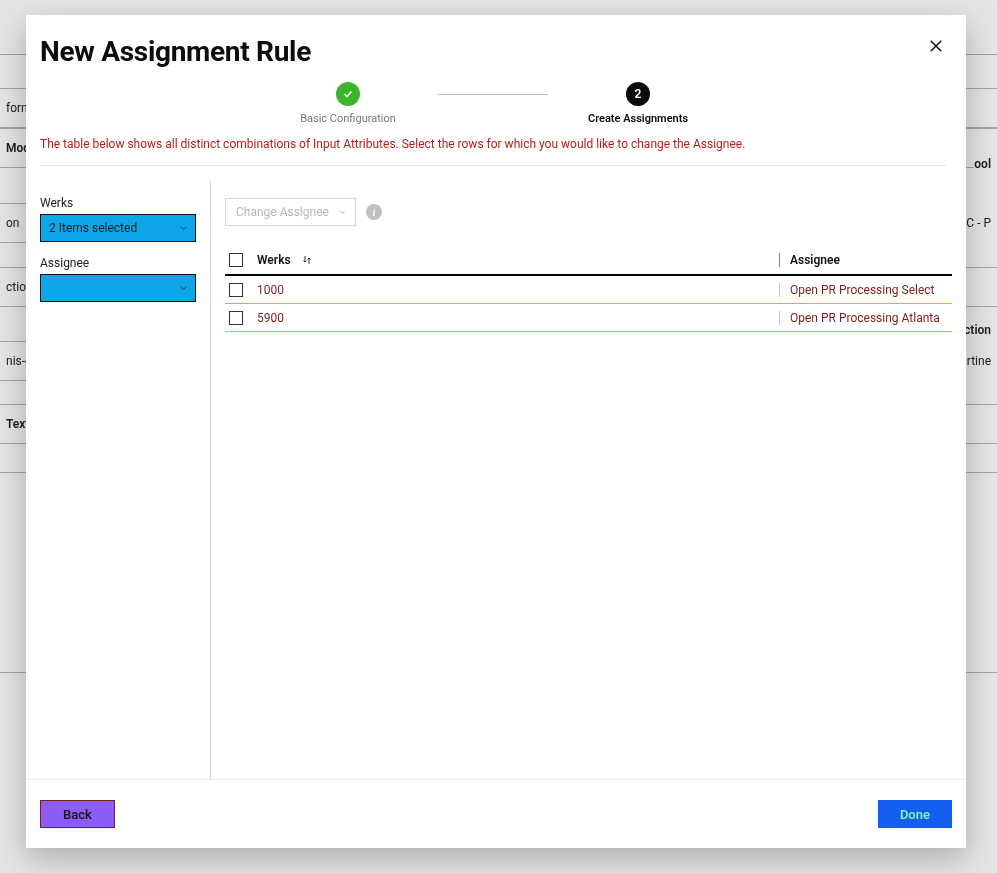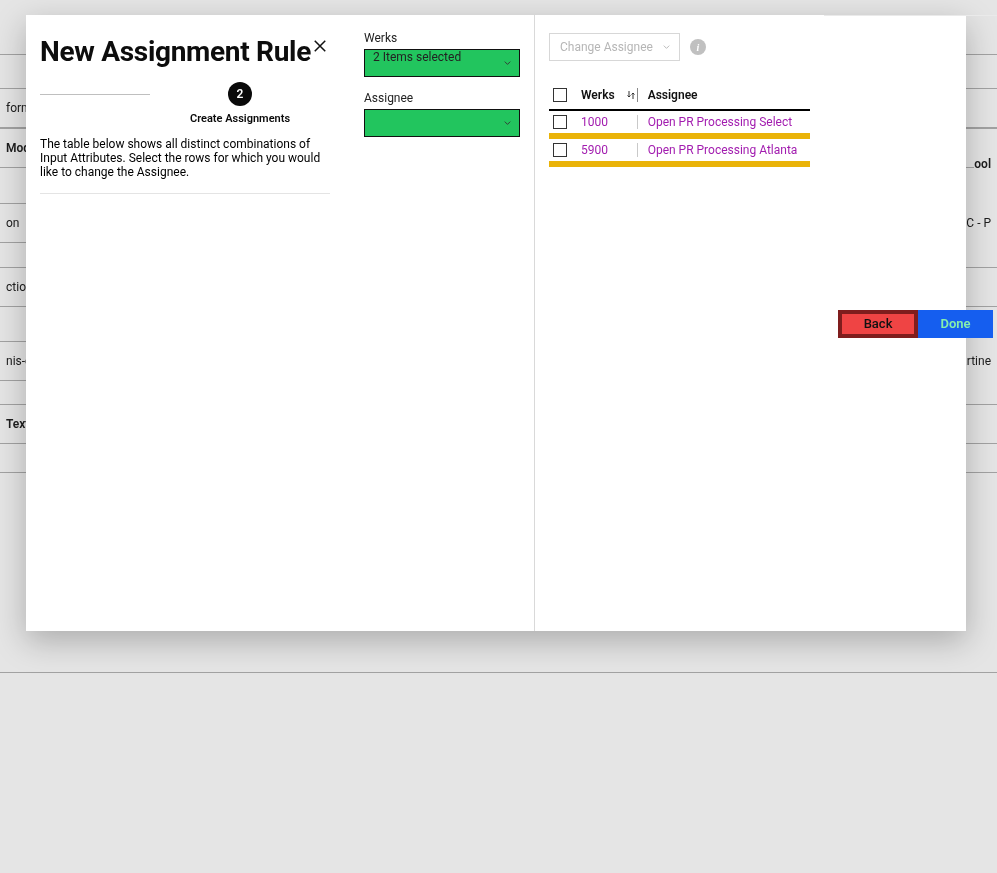--- a/index.html
+++ b/index.html
@@ -53,25 +53,26 @@
     top: 0; left: 0; right: 0; bottom: 0;
     background: rgba(0,0,0,0.10);
     z-index: 1;
   }
 
   .modal {
     position: absolute;
     top: 15px;
     left: 26px;
     width: 940px;
-    height: 616px;
+    height: 833px;
     background: #fff;
     box-shadow: 0 10px 30px rgba(0,0,0,0.25);
     z-index: 2;
     display: flex;
+    flex-direction: column;
   }
 
   .modal-header {
     padding: 20px 20px 14px 14px;
     position: relative;
   }
   .modal-title {
     font-size: 28px;
     font-weight: 700;
     color: #0d0d0d;
@@ -121,21 +122,21 @@
   .step-line {
     width: 110px;
     height: 1px;
     background: #bfbfbf;
     margin-top: 12px;
   }
 
   .description {
     margin-top: 12px;
     font-size: 12px;
-    color: #000000;
+    color: #b91c1c;
     padding: 0 2px 14px 0;
     border-bottom: 1px solid #e4e4e4;
   }
 
   .modal-body {
     flex: 1;
     display: flex;
     min-height: 0;
   }
 
@@ -147,25 +148,26 @@
   .field-label {
     font-size: 12px;
     color: #222;
     margin-bottom: 4px;
     display:block;
   }
   .select-box {
     width: 100%;
     height: 28px;
     border: 1px solid #111;
-    background: #22c55e;
+    background: #0ea5e9;
     font-size: 12px;
     padding: 0 24px 0 8px;
     position: relative;
     display: flex;
+    align-items: center;
     color: #222;
     cursor: pointer;
     margin-bottom: 14px;
   }
   .select-box .chev {
     position: absolute;
     right: 6px;
     top: 50%;
     transform: translateY(-50%);
   }
@@ -210,21 +212,21 @@
     flex:1;
     display:flex;
     flex-direction:column;
     font-size:12px;
   }
   .thead, .trow {
     display:flex;
     align-items:center;
   }
   .thead { height:30px; border-bottom:2px solid #000; font-weight:600; color:#111; }
-  .trow  { height:28px; border-bottom:6px solid #eab308; color:#a21caf; }
+  .trow  { height:28px; border-bottom:1px solid #eab308; color:#7f1d1d; }
   .col-check { width:28px; display:flex; align-items:center; justify-content:flex-start; padding-left:4px; }
   .col-werks { flex:1; border-right:1px solid #c9c9c9; padding-left:4px; display:flex; align-items:center; gap:10px;}
   .thead .col-werks { border-right:1px solid #888; }
   .col-assignee { width:172px; padding-left:10px; }
   .checkbox {
     width:14px; height:14px;
     border:1.5px solid #333;
     background:#fff;
     display:inline-block;
     cursor:pointer;
@@ -239,22 +241,22 @@
     justify-content:space-between;
   }
   .btn {
     font-size: 13px;
     height: 28px;
     padding: 0 22px;
     cursor: pointer;
     display:flex; align-items:center; justify-content:center;
   }
   .btn-secondary {
-    border: 4px solid #7f1d1d;
-    background: #ef4444;
+    border: 1px solid #7f1d1d;
+    background: #8b5cf6;
     color:#111;
     font-weight:500;
   }
   .btn-primary {
     border: none;
     background: #155eef;
     color: #86efac;
     font-weight:600;
   }
 </style>
@@ -295,20 +297,28 @@
 <div class="modal">
   <div class="modal-header">
     <div class="modal-title">New Assignment Rule</div>
     <div class="close-btn">
       <svg viewBox="0 0 24 24" fill="none" stroke="currentColor" stroke-width="2">
           <path d="M5 5 L19 19 M19 5 L5 19"></path>
         </svg>
     </div>
 
     <div class="stepper">
+      <div class="step">
+        <div class="step-circle done">
+          <svg viewBox="0 0 24 24" width="12" height="12" fill="none" stroke="white" stroke-width="3">
+              <path d="M5 12 L10 17 L19 7"></path>
+            </svg>
+        </div>
+        <div class="step-label">Basic Configuration</div>
+      </div>
       <div class="step-line"></div>
       <div class="step">
         <div class="step-circle current">
             <span>2</span>
           </div>
         <div class="step-label current">Create Assignments</div>
       </div>
     </div>
 
     <div class="description">The table below shows all distinct combinations of Input Attributes. Select the rows for which you would like to change the Assignee.</div>

